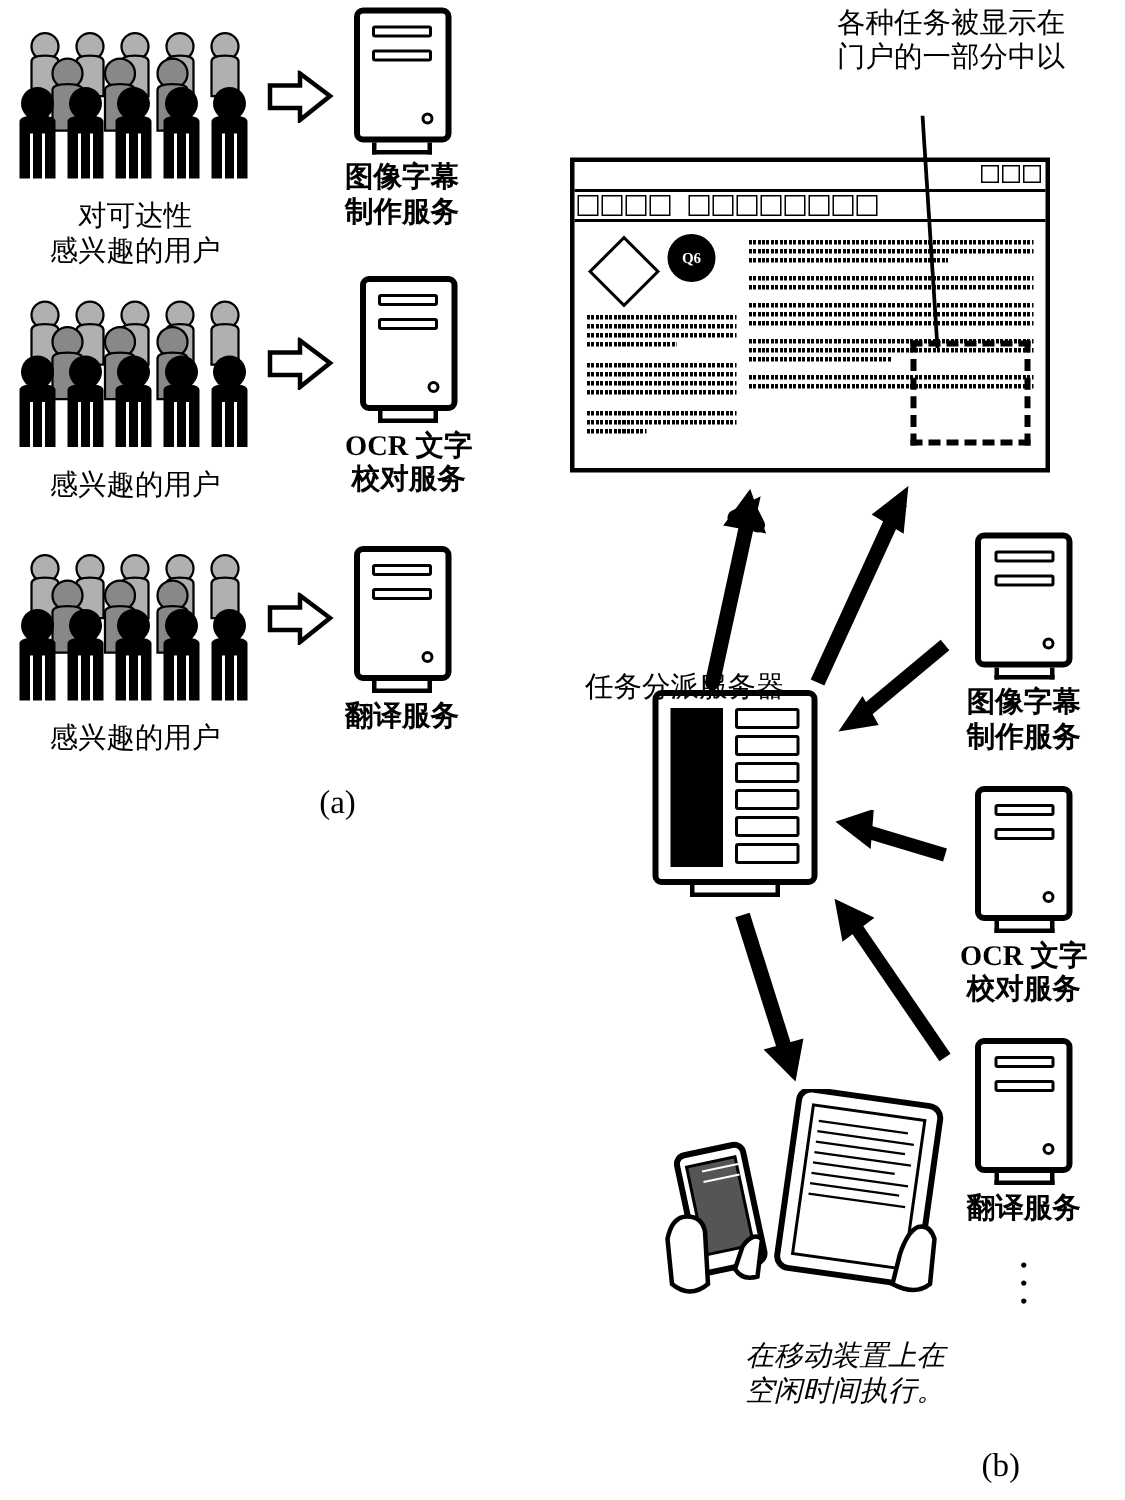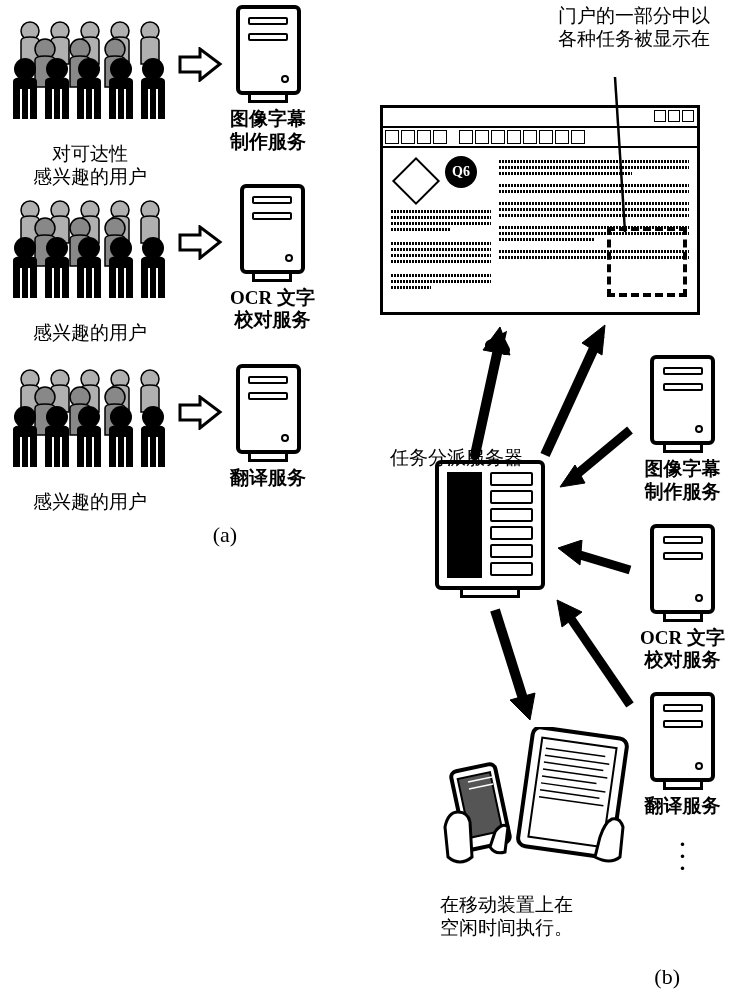--- a/index.html
+++ b/index.html
@@ -34,21 +34,21 @@
     
     .crowd svg {
       width: 100%;
       height: 110px;
     }
     
     .crowd-label {
       text-align: center;
       font-size: 19px;
       line-height: 1.2;
-      margin-top: 14px;
+      margin-top: 4px;
     }
     
     .arrow-right {
       width: 50px;
       height: 40px;
       display: flex;
       align-items: center;
       justify-content: center;
       margin: 0 5px;
       margin-top: -30px;
@@ -198,21 +198,21 @@
     
     .q6-circle {
       width: 32px;
       height: 32px;
       border-radius: 50%;
       background: black;
       color: white;
       display: flex;
       align-items: center;
       justify-content: center;
-      font-size: 14px;
+      font-size: 10px;
       font-weight: bold;
     }
     
     .content-lines {
       margin-top: 4px;
     }
     
     .wavy-line {
       height: 3px;
       background: repeating-linear-gradient(90deg, black 0px, black 2px, transparent 2px, transparent 3px);
@@ -299,24 +299,25 @@
     
     
     .mobile-devices {
       position: absolute;
       bottom: 55px;
       left: 90px;
       width: 190px;
     }
     
     .mobile-label {
-      text-align: left;
+      text-align: right;
       font-size: 19px;
       margin-top: 22px;
       line-height: 1.2;
+      font-style: italic;
     }
     
     .part-b-label {
       position: absolute;
       bottom: 5px;
       right: 60px;
       font-size: 22px;
     }
     
     
@@ -571,22 +572,22 @@
       </div>
     </div>
   </div>
 
   <div class="part-a-label">(a)</div>
 </div>
 
 <div class="right-side">
 
   <div class="portal-note">
+    <div>各种任务被显示在</div>
     <div>门户的一部分中以</div>
-    <div>各种任务被显示在</div>
   </div>
 
   <div class="portal-window">
     <div class="portal-titlebar">
       <div class="window-btns">
           <div class="wbtn"></div>
           <div class="wbtn"></div>
           <div class="wbtn"></div>
         </div>
     </div>

